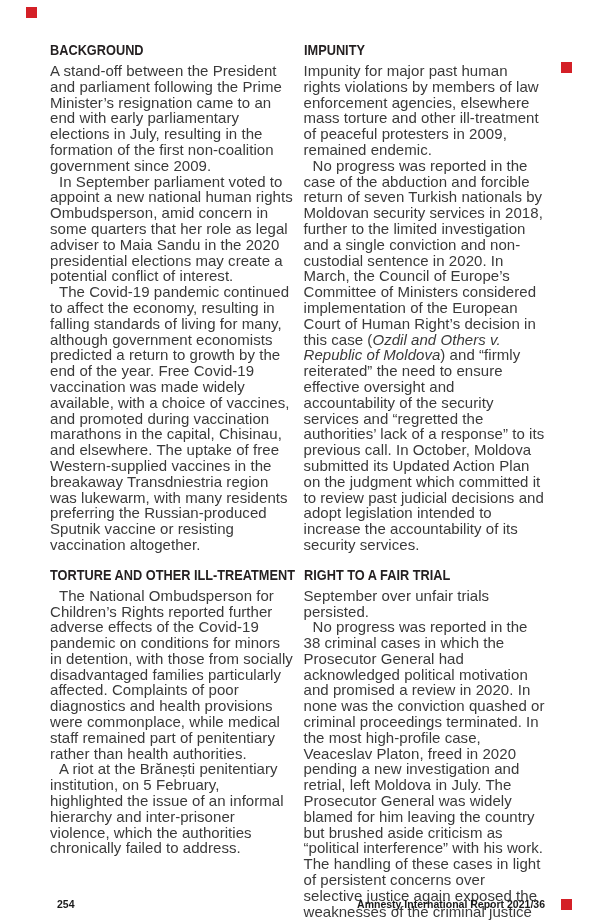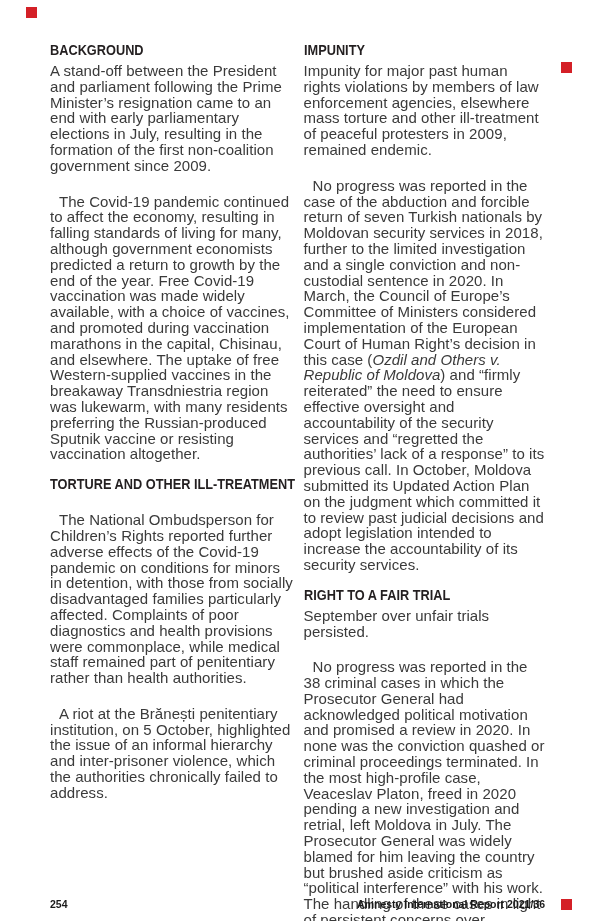--- a/index.html
+++ b/index.html
@@ -53,28 +53,27 @@
   }
   .body-para {
     margin: 0;
     font-size: 15px;
     line-height: 15.8px;
     color: #3a3a3a;
     letter-spacing: 0.05px;
   }
   .body-para.indent {
     text-indent: 9px;
-    margin-top: 20px;
   }
   .body-para i {
     font-style: italic;
   }
   .footer {
     position: absolute;
-    left: 50px;
+    left: 57px;
     right: 55px;
     top: 898px;
     display: flex;
     justify-content: space-between;
     align-items: baseline;
     font-size: 10.5px;
     font-weight: 700;
     color: #1a1a1a;
   }
 </style>
@@ -84,24 +83,25 @@
 <div class="page">
 
   <div class="mark top-left"></div>
   <div class="mark right-top"></div>
   <div class="mark right-bottom"></div>
 
   <main class="columns">
     <section class="col">
         <h2 class="section-heading">BACKGROUND</h2>
         <p class="body-para"><span>A stand-off between the President and parliament following the Prime Minister’s resignation came to an end with early parliamentary elections in July, resulting in the formation of the first non-coalition government since 2009.</span></p>
+        <p class="body-para indent"><span>In September parliament voted to appoint a new national human rights Ombudsperson, amid concern in some quarters that her role as legal adviser to Maia Sandu in the 2020 presidential elections may create a potential conflict of interest.</span></p>
         <p class="body-para indent"><span>The Covid-19 pandemic continued to affect the economy, resulting in falling standards of living for many, although government economists predicted a return to growth by the end of the year. Free Covid-19 vaccination was made widely available, with a choice of vaccines, and promoted during vaccination marathons in the capital, Chisinau, and elsewhere. The uptake of free Western-supplied vaccines in the breakaway Transdniestria region was lukewarm, with many residents preferring the Russian-produced Sputnik vaccine or resisting vaccination altogether.</span></p>
         <h2 class="section-heading">TORTURE AND OTHER ILL-TREATMENT</h2>
         <p class="body-para indent"><span>The National Ombudsperson for Children’s Rights reported further adverse effects of the Covid-19 pandemic on conditions for minors in detention, with those from socially disadvantaged families particularly affected. Complaints of poor diagnostics and health provisions were commonplace, while medical staff remained part of penitentiary rather than health authorities.</span></p>
-        <p class="body-para indent"><span>A riot at the Brănești penitentiary institution, on 5 October, highlighted the issue of an informal hierarchy and inter-prisoner violence, which the authorities chronically failed to address.</span></p>
+        <p class="body-para indent"><span>A riot at the Brănești penitentiary institution, on 5 February, highlighted the issue of an informal hierarchy and inter-prisoner violence, which the authorities chronically failed to address.</span></p>
       </section>
     <section class="col">
         <h2 class="section-heading">IMPUNITY</h2>
         <p class="body-para"><span>Impunity for major past human rights violations by members of law enforcement agencies, elsewhere mass torture and other ill-treatment of peaceful protesters in 2009, remained endemic.</span></p>
         <p class="body-para indent"><span>No progress was reported in the case of the abduction and forcible return of seven Turkish nationals by Moldovan security services in 2018, further to the limited investigation and a single conviction and non-custodial sentence in 2020. In March, the Council of Europe’s Committee of Ministers considered implementation of the European Court of Human Right’s decision in this case (</span><i>Ozdil and Others v. Republic of Moldova</i><span>) and “firmly reiterated” the need to ensure effective oversight and accountability of the security services and “regretted the authorities’ lack of a response” to its previous call. In October, Moldova submitted its Updated Action Plan on the judgment which committed it to review past judicial decisions and adopt legislation intended to increase the accountability of its security services.</span></p>
         <h2 class="section-heading">RIGHT TO A FAIR TRIAL</h2>
         <p class="body-para"><span>September over unfair trials persisted.</span></p>
         <p class="body-para indent"><span>No progress was reported in the 38 criminal cases in which the Prosecutor General had acknowledged political motivation and promised a review in 2020. In none was the conviction quashed or criminal proceedings terminated. In the most high-profile case, Veaceslav Platon, freed in 2020 pending a new investigation and retrial, left Moldova in July. The Prosecutor General was widely blamed for him leaving the country but brushed aside criticism as “political interference” with his work. The handling of these cases in light of persistent concerns over selective justice again exposed the weaknesses of the criminal justice system, its vulnerability to political interference and the need for reform.</span></p>
         <h2 class="section-heading">RIGHT TO PRIVACY</h2>
       </section>

